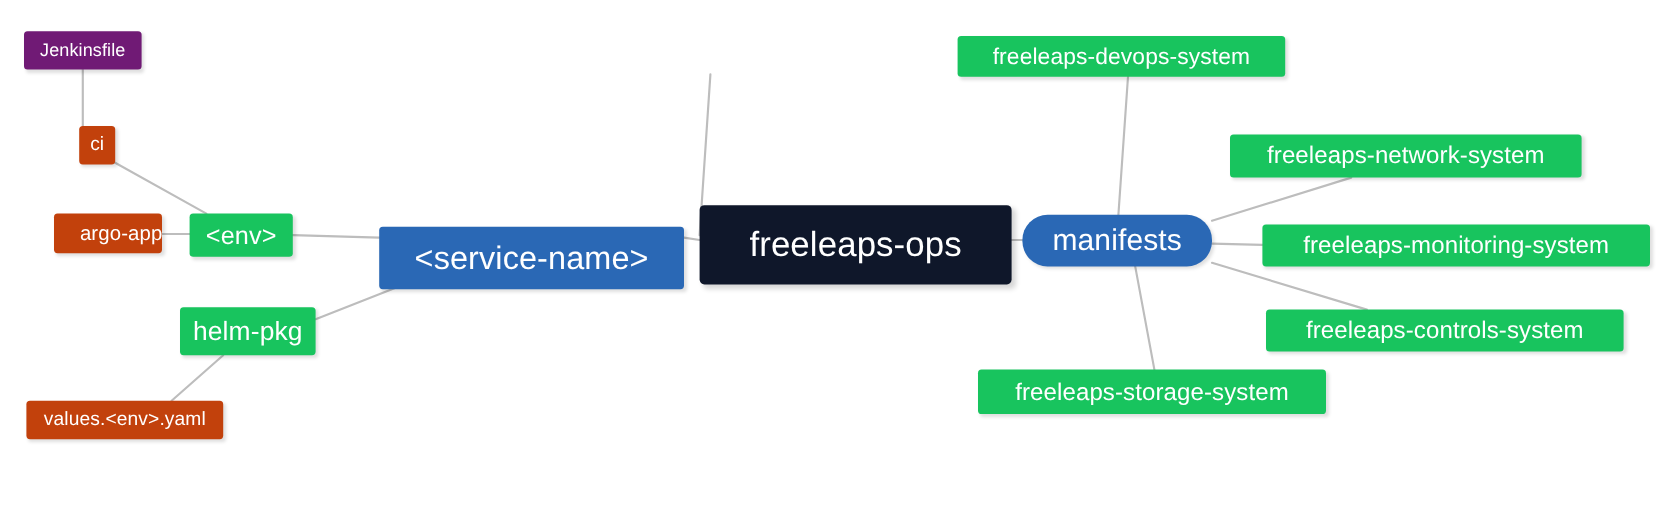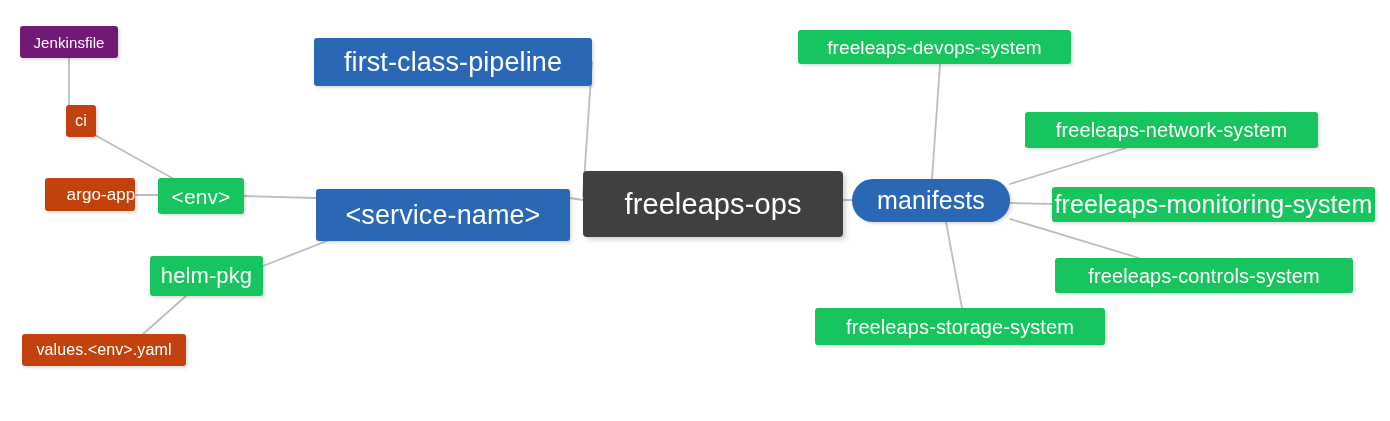--- a/index.html
+++ b/index.html
@@ -36,21 +36,21 @@
     color: #ffffff;
     border-radius: 3px;
     white-space: nowrap;
     line-height: 1;
     letter-spacing: 0.1px;
     box-shadow: 2px 2px 3px rgba(0,0,0,0.13);
     padding: 0 9px;
     z-index: 2;
   }
   .node.root {
-    background: #404040;
+    background: #0f172a;
     border-radius: 4px;
     box-shadow: 3px 3px 4px rgba(0,0,0,0.16);
   }
   .node.blue   { background: #2A68B5; }
   .node.green  { background: #18C45E; }
   .node.red    { background: #c2410c; margin-left: 12px; }
   .node.orange { background: #701a75; }
 </style>
 </head>
 <body>
@@ -68,23 +68,20 @@
       <path d="M 843 200 L 852 200" stroke="#BDBDBD" stroke-width="1.8" fill="none" stroke-linecap="round"></path>
       <path d="M 932 179 L 940 64" stroke="#BDBDBD" stroke-width="1.8" fill="none" stroke-linecap="round"></path>
       <path d="M 1010 184 L 1126 148" stroke="#BDBDBD" stroke-width="1.8" fill="none" stroke-linecap="round"></path>
       <path d="M 1010 203 L 1052 204" stroke="#BDBDBD" stroke-width="1.8" fill="none" stroke-linecap="round"></path>
       <path d="M 1010 219 L 1139 258" stroke="#BDBDBD" stroke-width="1.8" fill="none" stroke-linecap="round"></path>
       <path d="M 946 222 L 962 308" stroke="#BDBDBD" stroke-width="1.8" fill="none" stroke-linecap="round"></path>
     </svg>
 <div class="node root" style="left: 583px; top: 171px; width: 260px; height: 66px; font-size: 29px;">
       <span>freeleaps-ops</span>
     </div>
-    <div class="node blue" style="left: 314px; top: 38px; width: 278px; height: 48px; font-size: 27px;">
-      <span>first-class-pipeline</span>
-    </div>
     <div class="node blue" style="left: 316px; top: 189px; width: 254px; height: 52px; font-size: 27px;">
       <span>&lt;service-name&gt;</span>
     </div>
     <div class="node green" style="left: 158px; top: 178px; width: 86px; height: 36px; font-size: 21px;">
       <span>&lt;env&gt;</span>
     </div>
     <div class="node red" style="left: 54px; top: 105px; width: 30px; height: 32px; font-size: 16px;">
       <span>ci</span>
     </div>
     <div class="node orange" style="left: 20px; top: 26px; width: 98px; height: 32px; font-size: 15px;">
@@ -101,21 +98,21 @@
     </div>
     <div class="node blue" style="left: 852px; top: 179px; width: 158px; height: 43px; font-size: 25px; border-radius: 21px;">
       <span>manifests</span>
     </div>
     <div class="node green" style="left: 798px; top: 30px; width: 273px; height: 34px; font-size: 19px;">
       <span>freeleaps-devops-system</span>
     </div>
     <div class="node green" style="left: 1025px; top: 112px; width: 293px; height: 36px; font-size: 20px;">
       <span>freeleaps-network-system</span>
     </div>
-    <div class="node green" style="left: 1052px; top: 187px; width: 323px; height: 35px; font-size: 25px;">
+    <div class="node green" style="left: 1052px; top: 187px; width: 323px; height: 35px; font-size: 20px;">
       <span>freeleaps-monitoring-system</span>
     </div>
     <div class="node green" style="left: 1055px; top: 258px; width: 298px; height: 35px; font-size: 20px;">
       <span>freeleaps-controls-system</span>
     </div>
     <div class="node green" style="left: 815px; top: 308px; width: 290px; height: 37px; font-size: 20px;">
       <span>freeleaps-storage-system</span>
     </div>
   </div>
 

